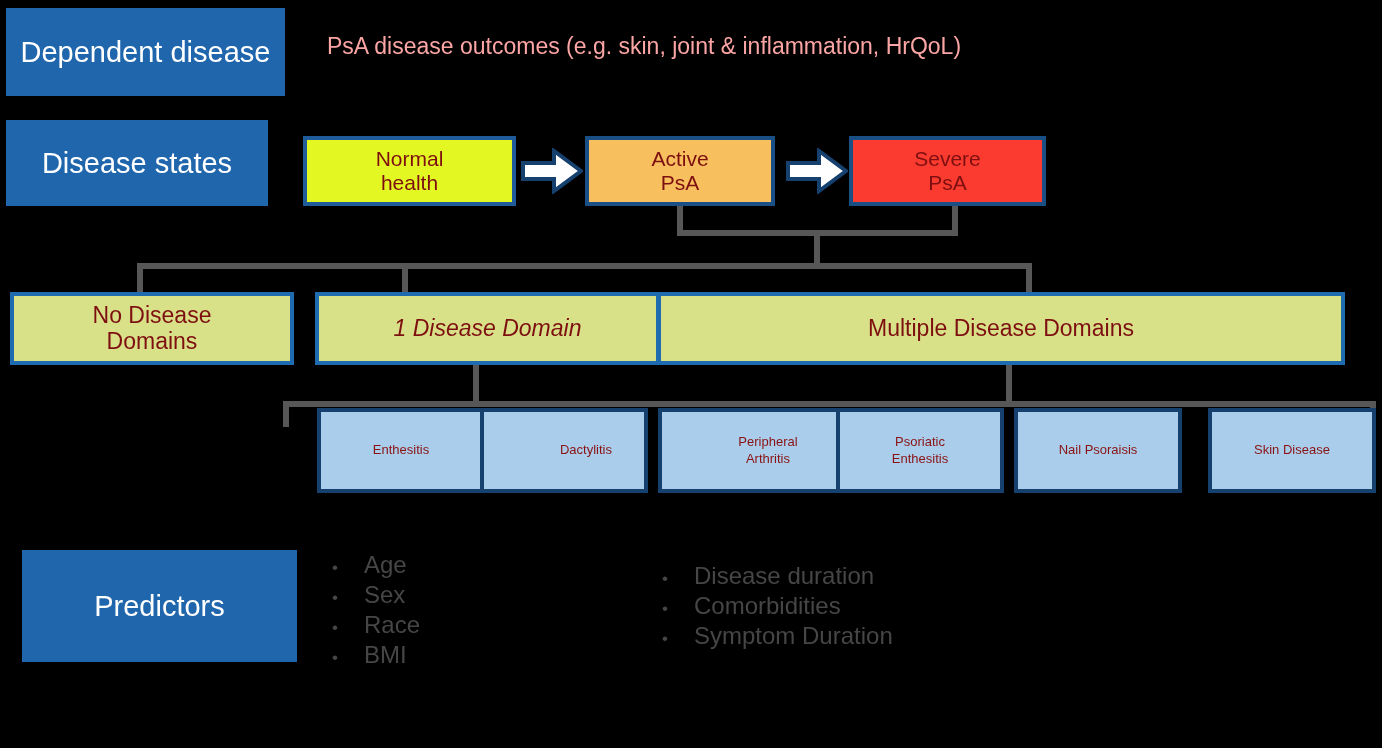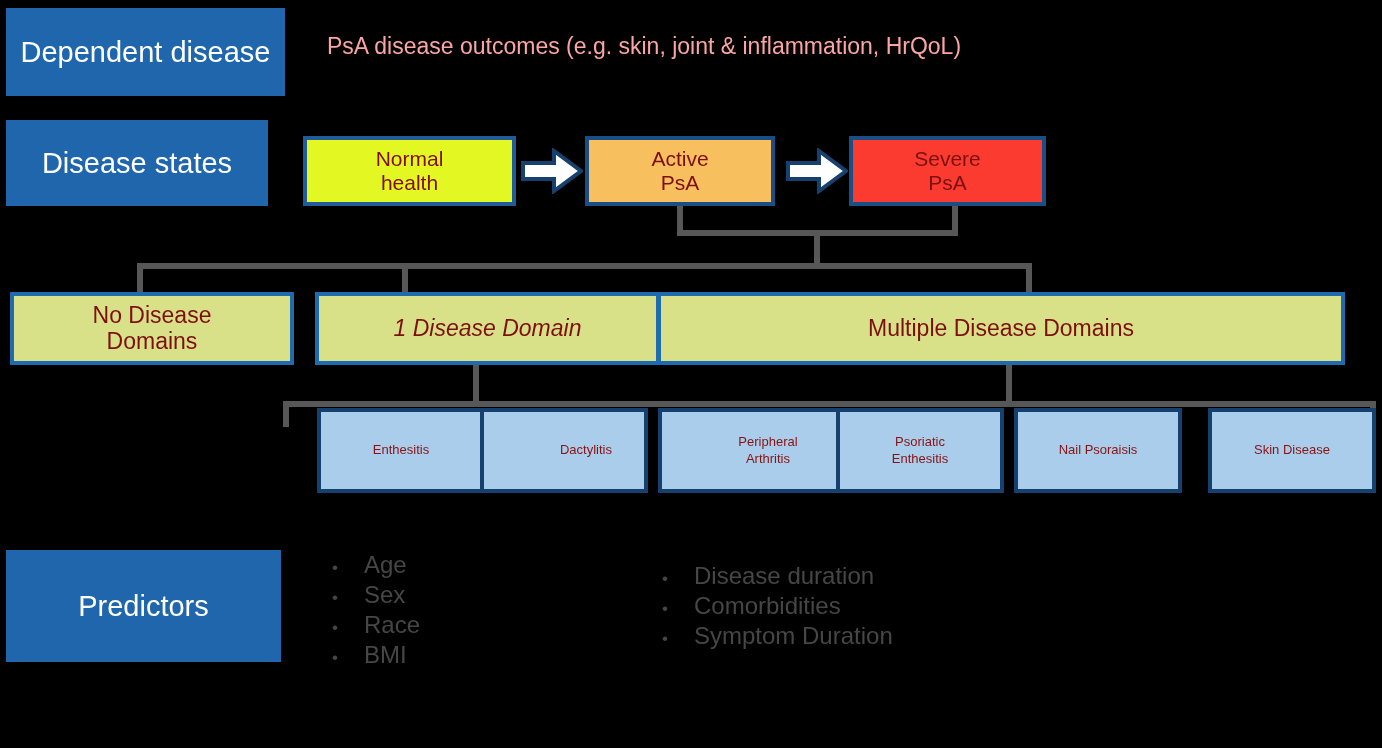--- a/index.html
+++ b/index.html
@@ -215,21 +215,21 @@
       <div>Nail Psoraisis</div>
     </div>
   </div>
 
   <div class="box subdomain" style="left:1192px; top:408px; width:168px; height:85px;margin-left:16px;">
     <div>
       <div>Skin Disease</div>
     </div>
   </div>
 
-  <div class="box cat-label" style="left:6px; top:550px; width:275px; height:112px;">
+  <div class="box cat-label" style="left:22px; top:550px; width:275px; height:112px;">
     <span>Predictors</span>
   </div>
 
   <div class="bullets" style="left:332px; top:551px;">
     <div class="row">
       <span class="bullet">•</span>
       <span>Age</span>
     </div>
     <div class="row">
       <span class="bullet">•</span>

